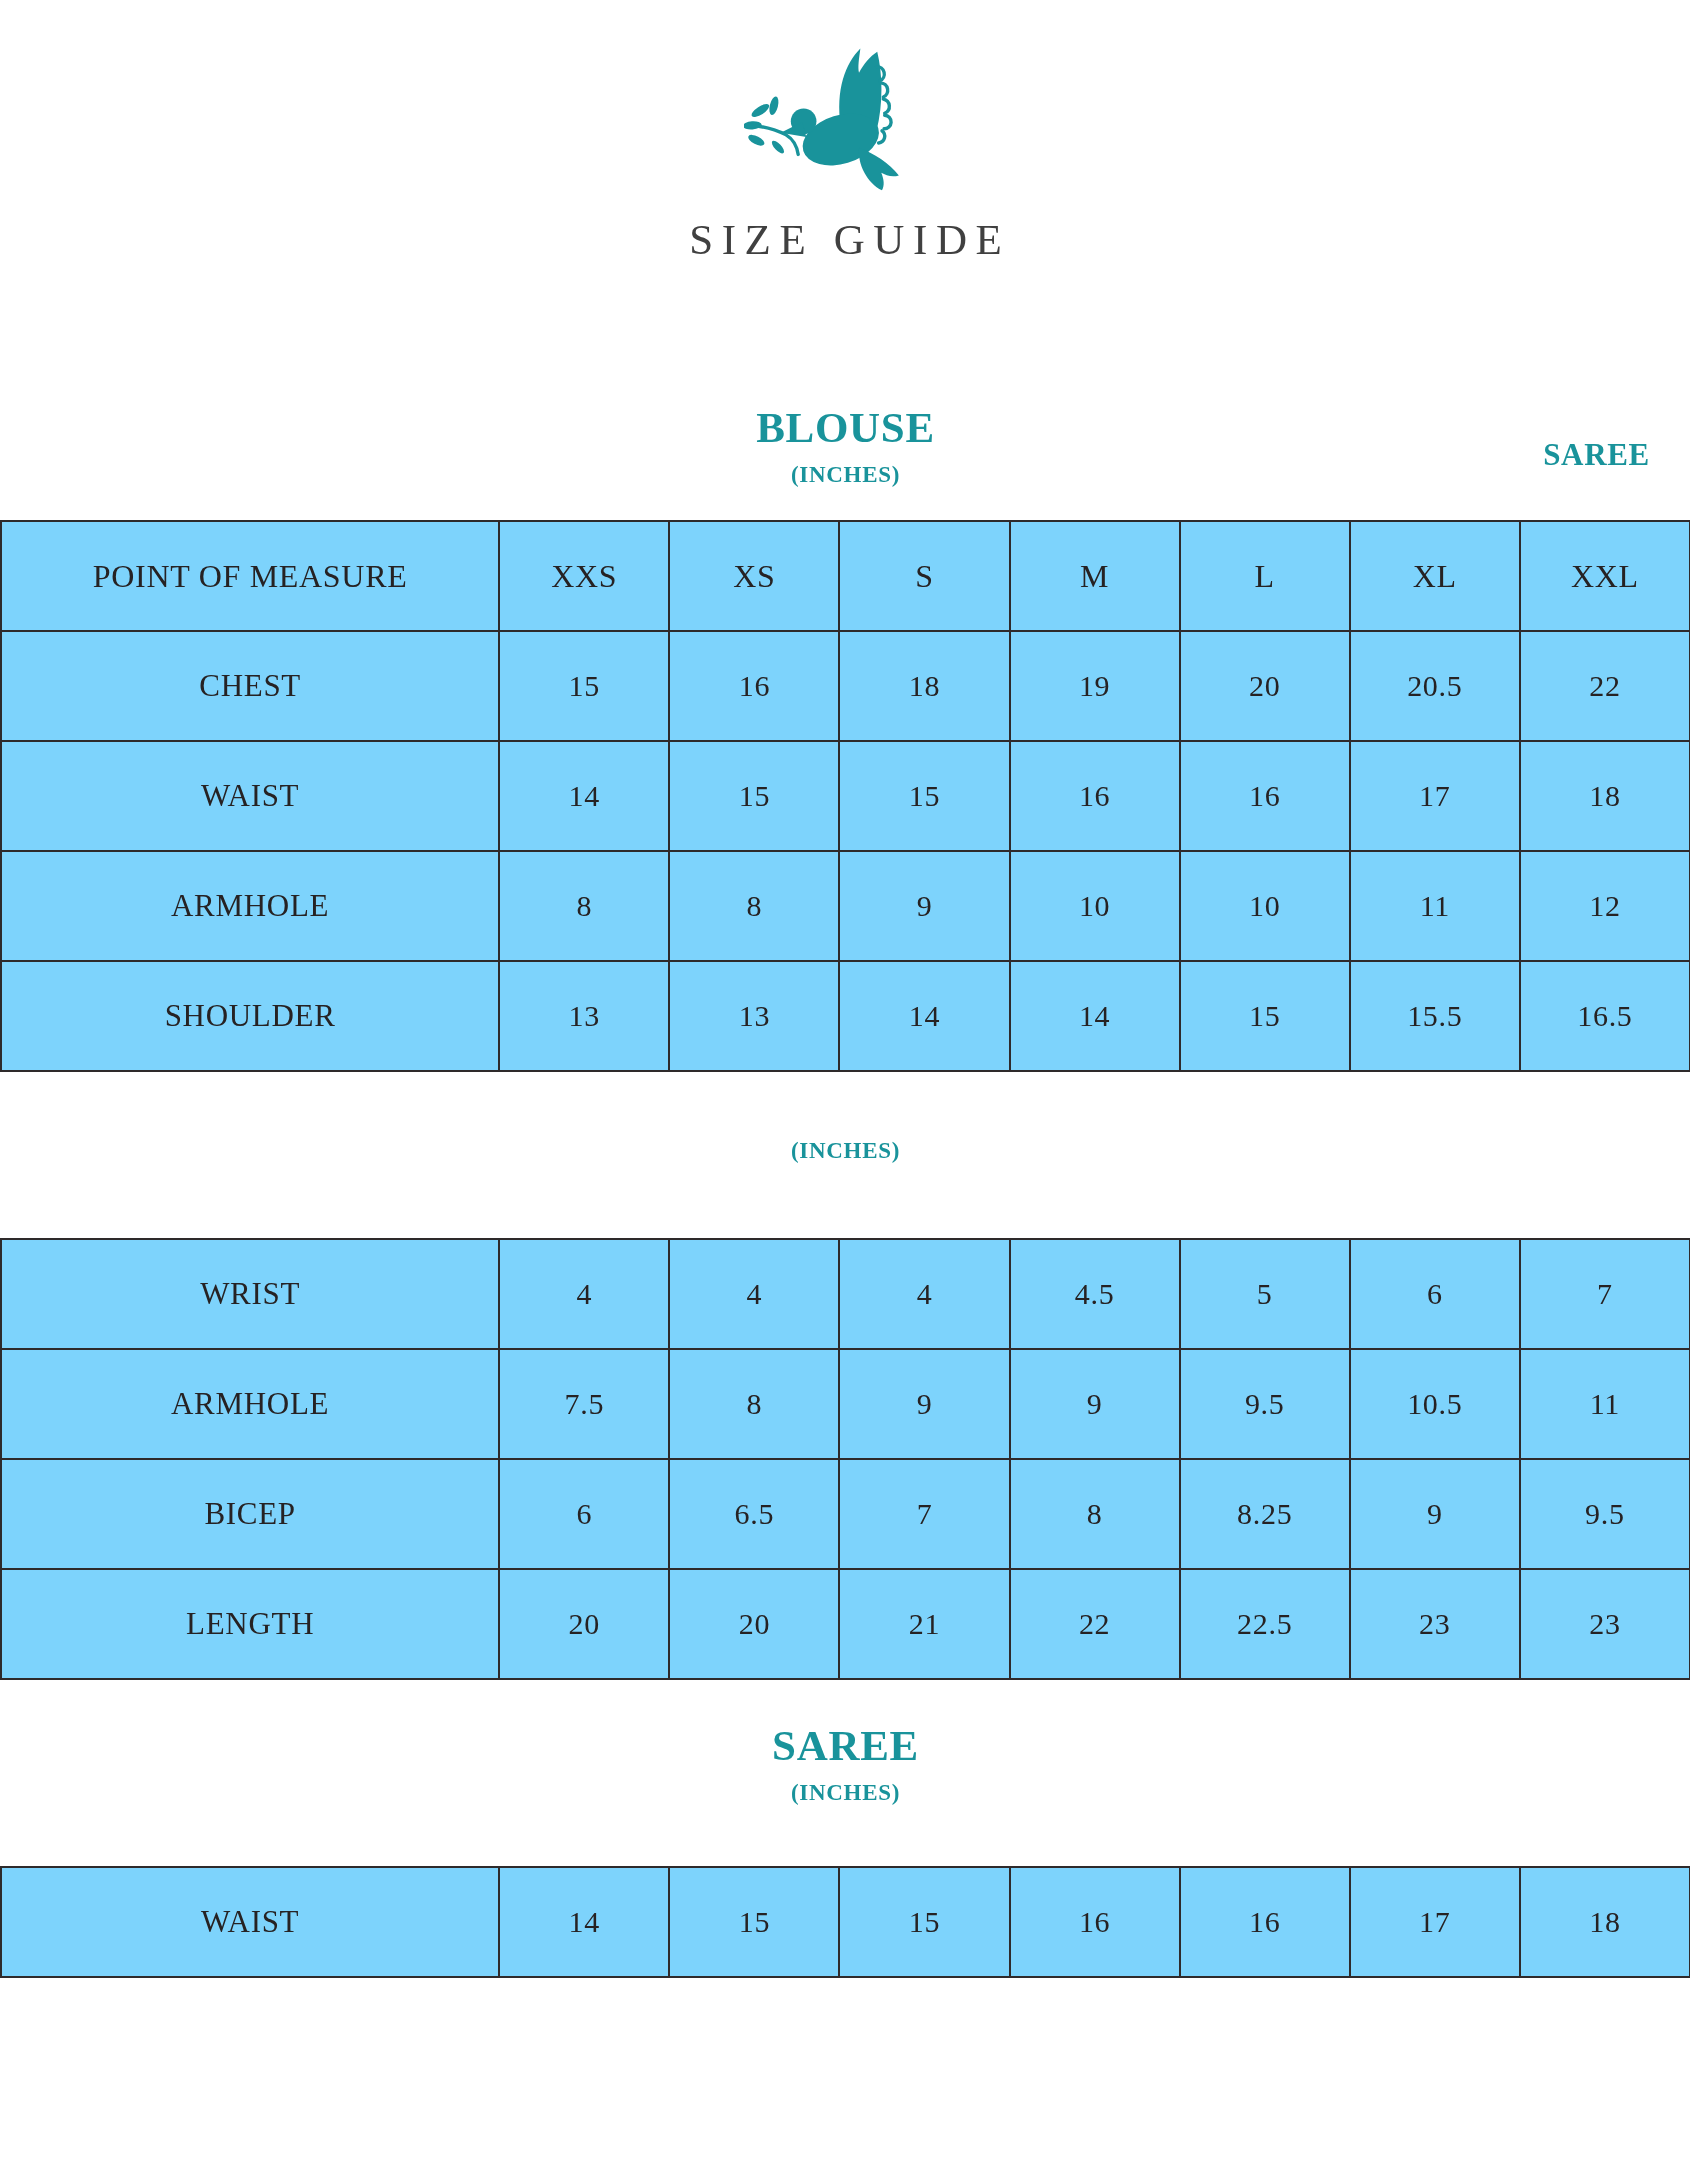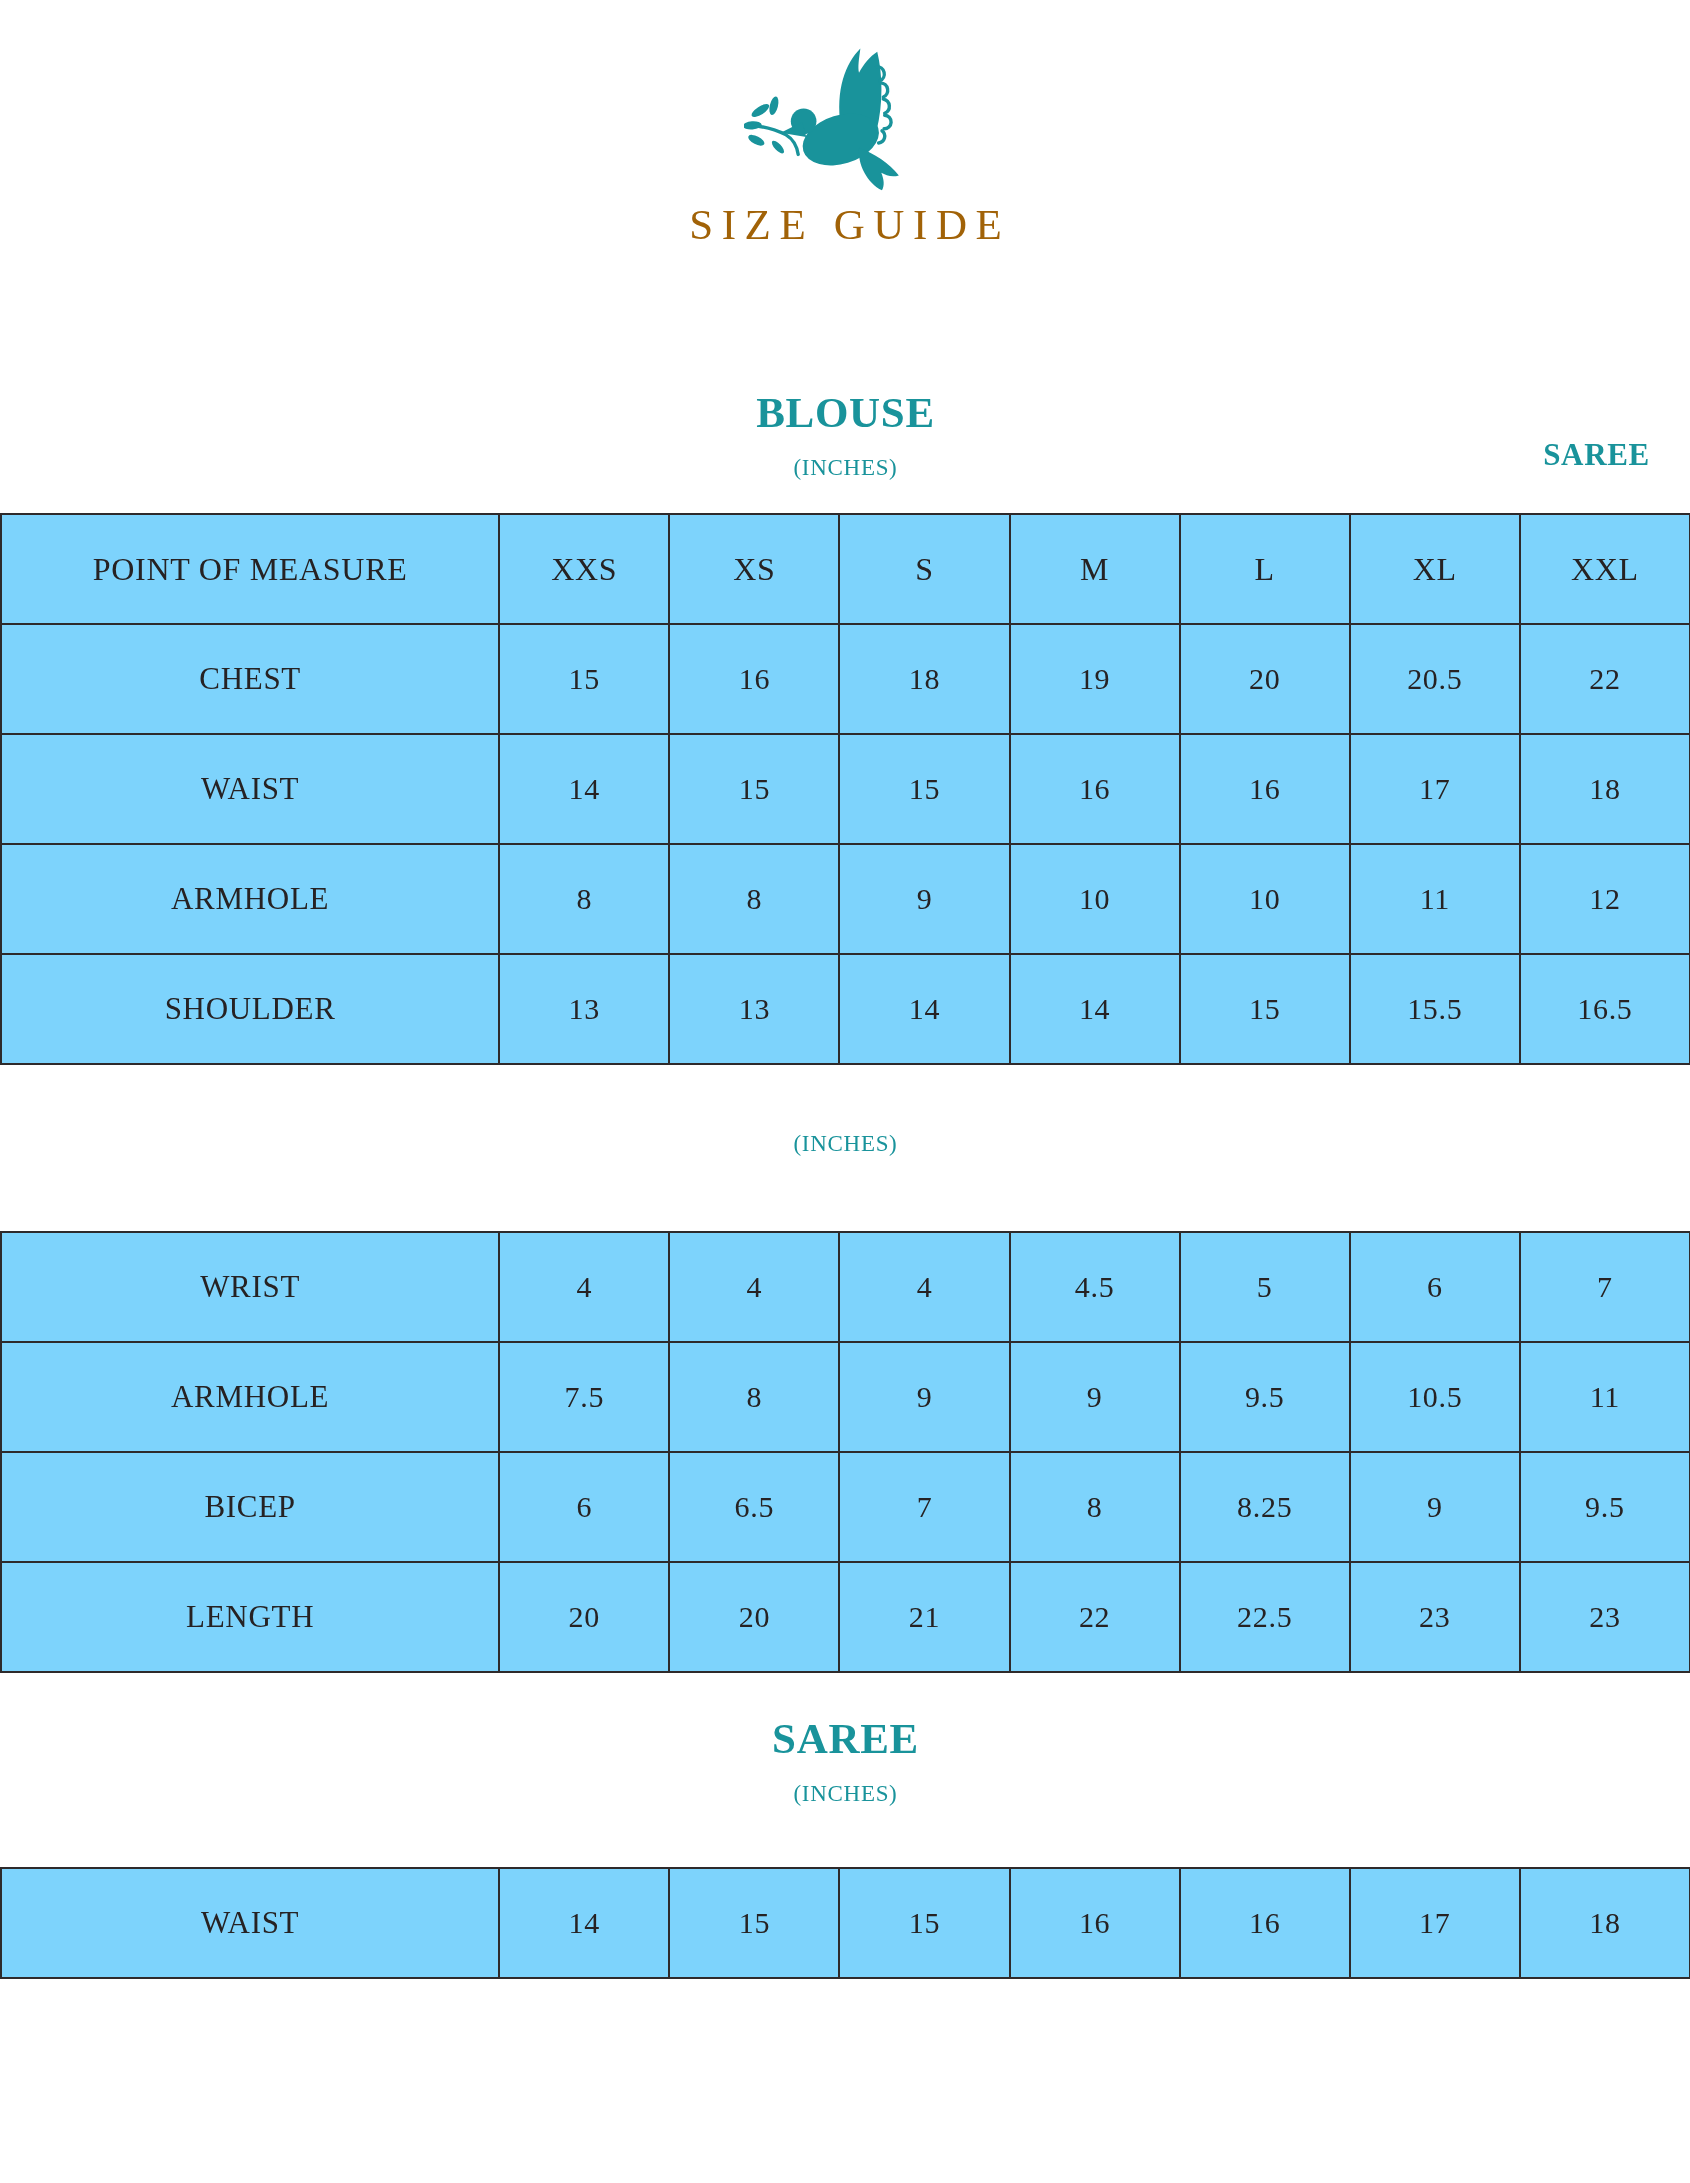--- a/index.html
+++ b/index.html
@@ -12,48 +12,48 @@
     width:1691px;height:2183px;
     background:#ffffff;
     position:relative;
     font-family:"Liberation Serif","DejaVu Serif",serif;
     color:var(--ink);
     overflow:hidden;
   }
   .brand{padding-top:45px;text-align:center;}
   .brand svg{display:block;margin:0 auto;}
   .wordmark{
-    margin-top:3px;
+    margin-top:18px;
     font-size:43px;
     letter-spacing:0.20em;
     text-indent:0.20em;
-    color:#a16207;
+    color:#404040;
     font-weight:400;
   }
   .corner-label{
     position:absolute;
     top:437px;right:41px;
     color:var(--teal);
     font-size:31px;font-weight:700;
     letter-spacing:0.7px;
   }
   .size-section{width:100%;}
   .sec-blouse{margin-top:141px;}
   .sec-slimfit-sleeve{margin-top:65px;}
   .sec-saree{margin-top:43px;}
   .sec-title{
     margin:10px;text-align:center;
     color:var(--teal);
     font-size:43px;font-weight:700;
     line-height:1.08;letter-spacing:0.7px;
   }
   .sec-sub{
-    margin-top:18px;text-align:center;
+    margin-top:2px;text-align:center;
     color:var(--teal);
-    font-size:23px;font-weight:400;
+    font-size:23px;font-weight:700;
     line-height:1.2;letter-spacing:0.7px;
   }
   table.size-table{
     width:100%;
     border-collapse:collapse;
     table-layout:fixed;
     background:#7dd3fc;
   }
   .sec-blouse table.size-table{margin-top:31px;}
   .sec-slimfit-sleeve table.size-table{margin-top:73px;}

